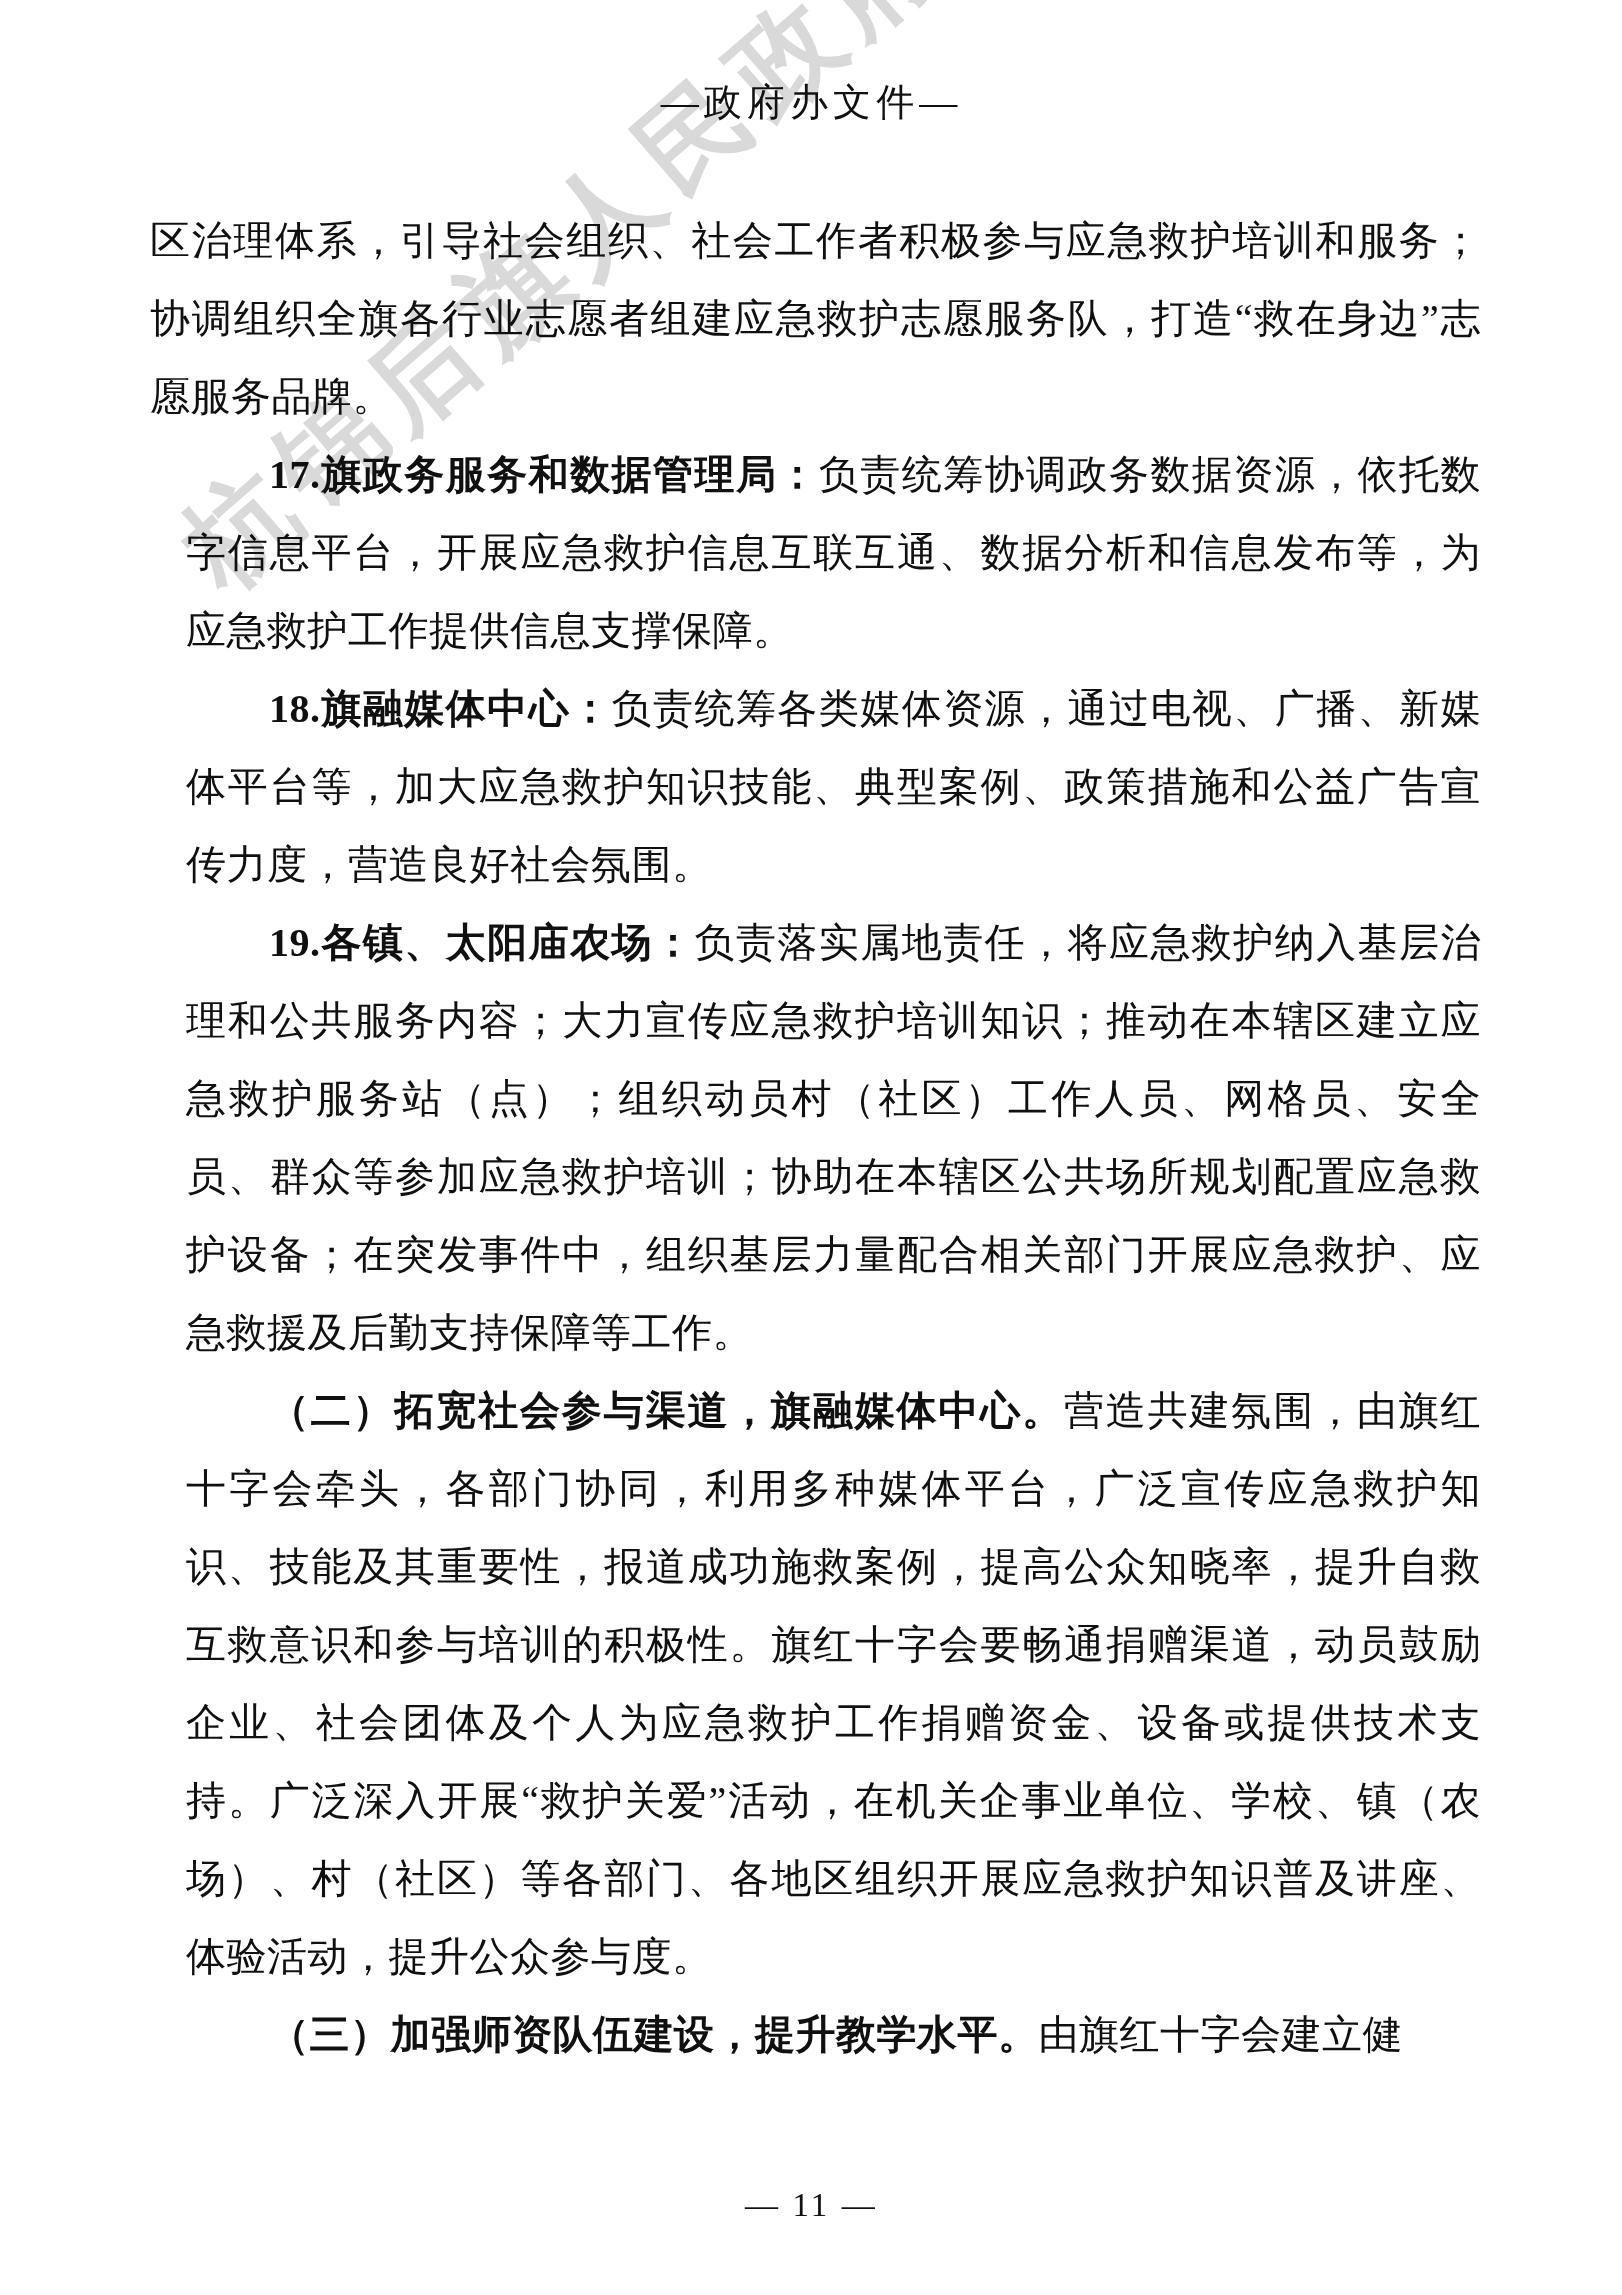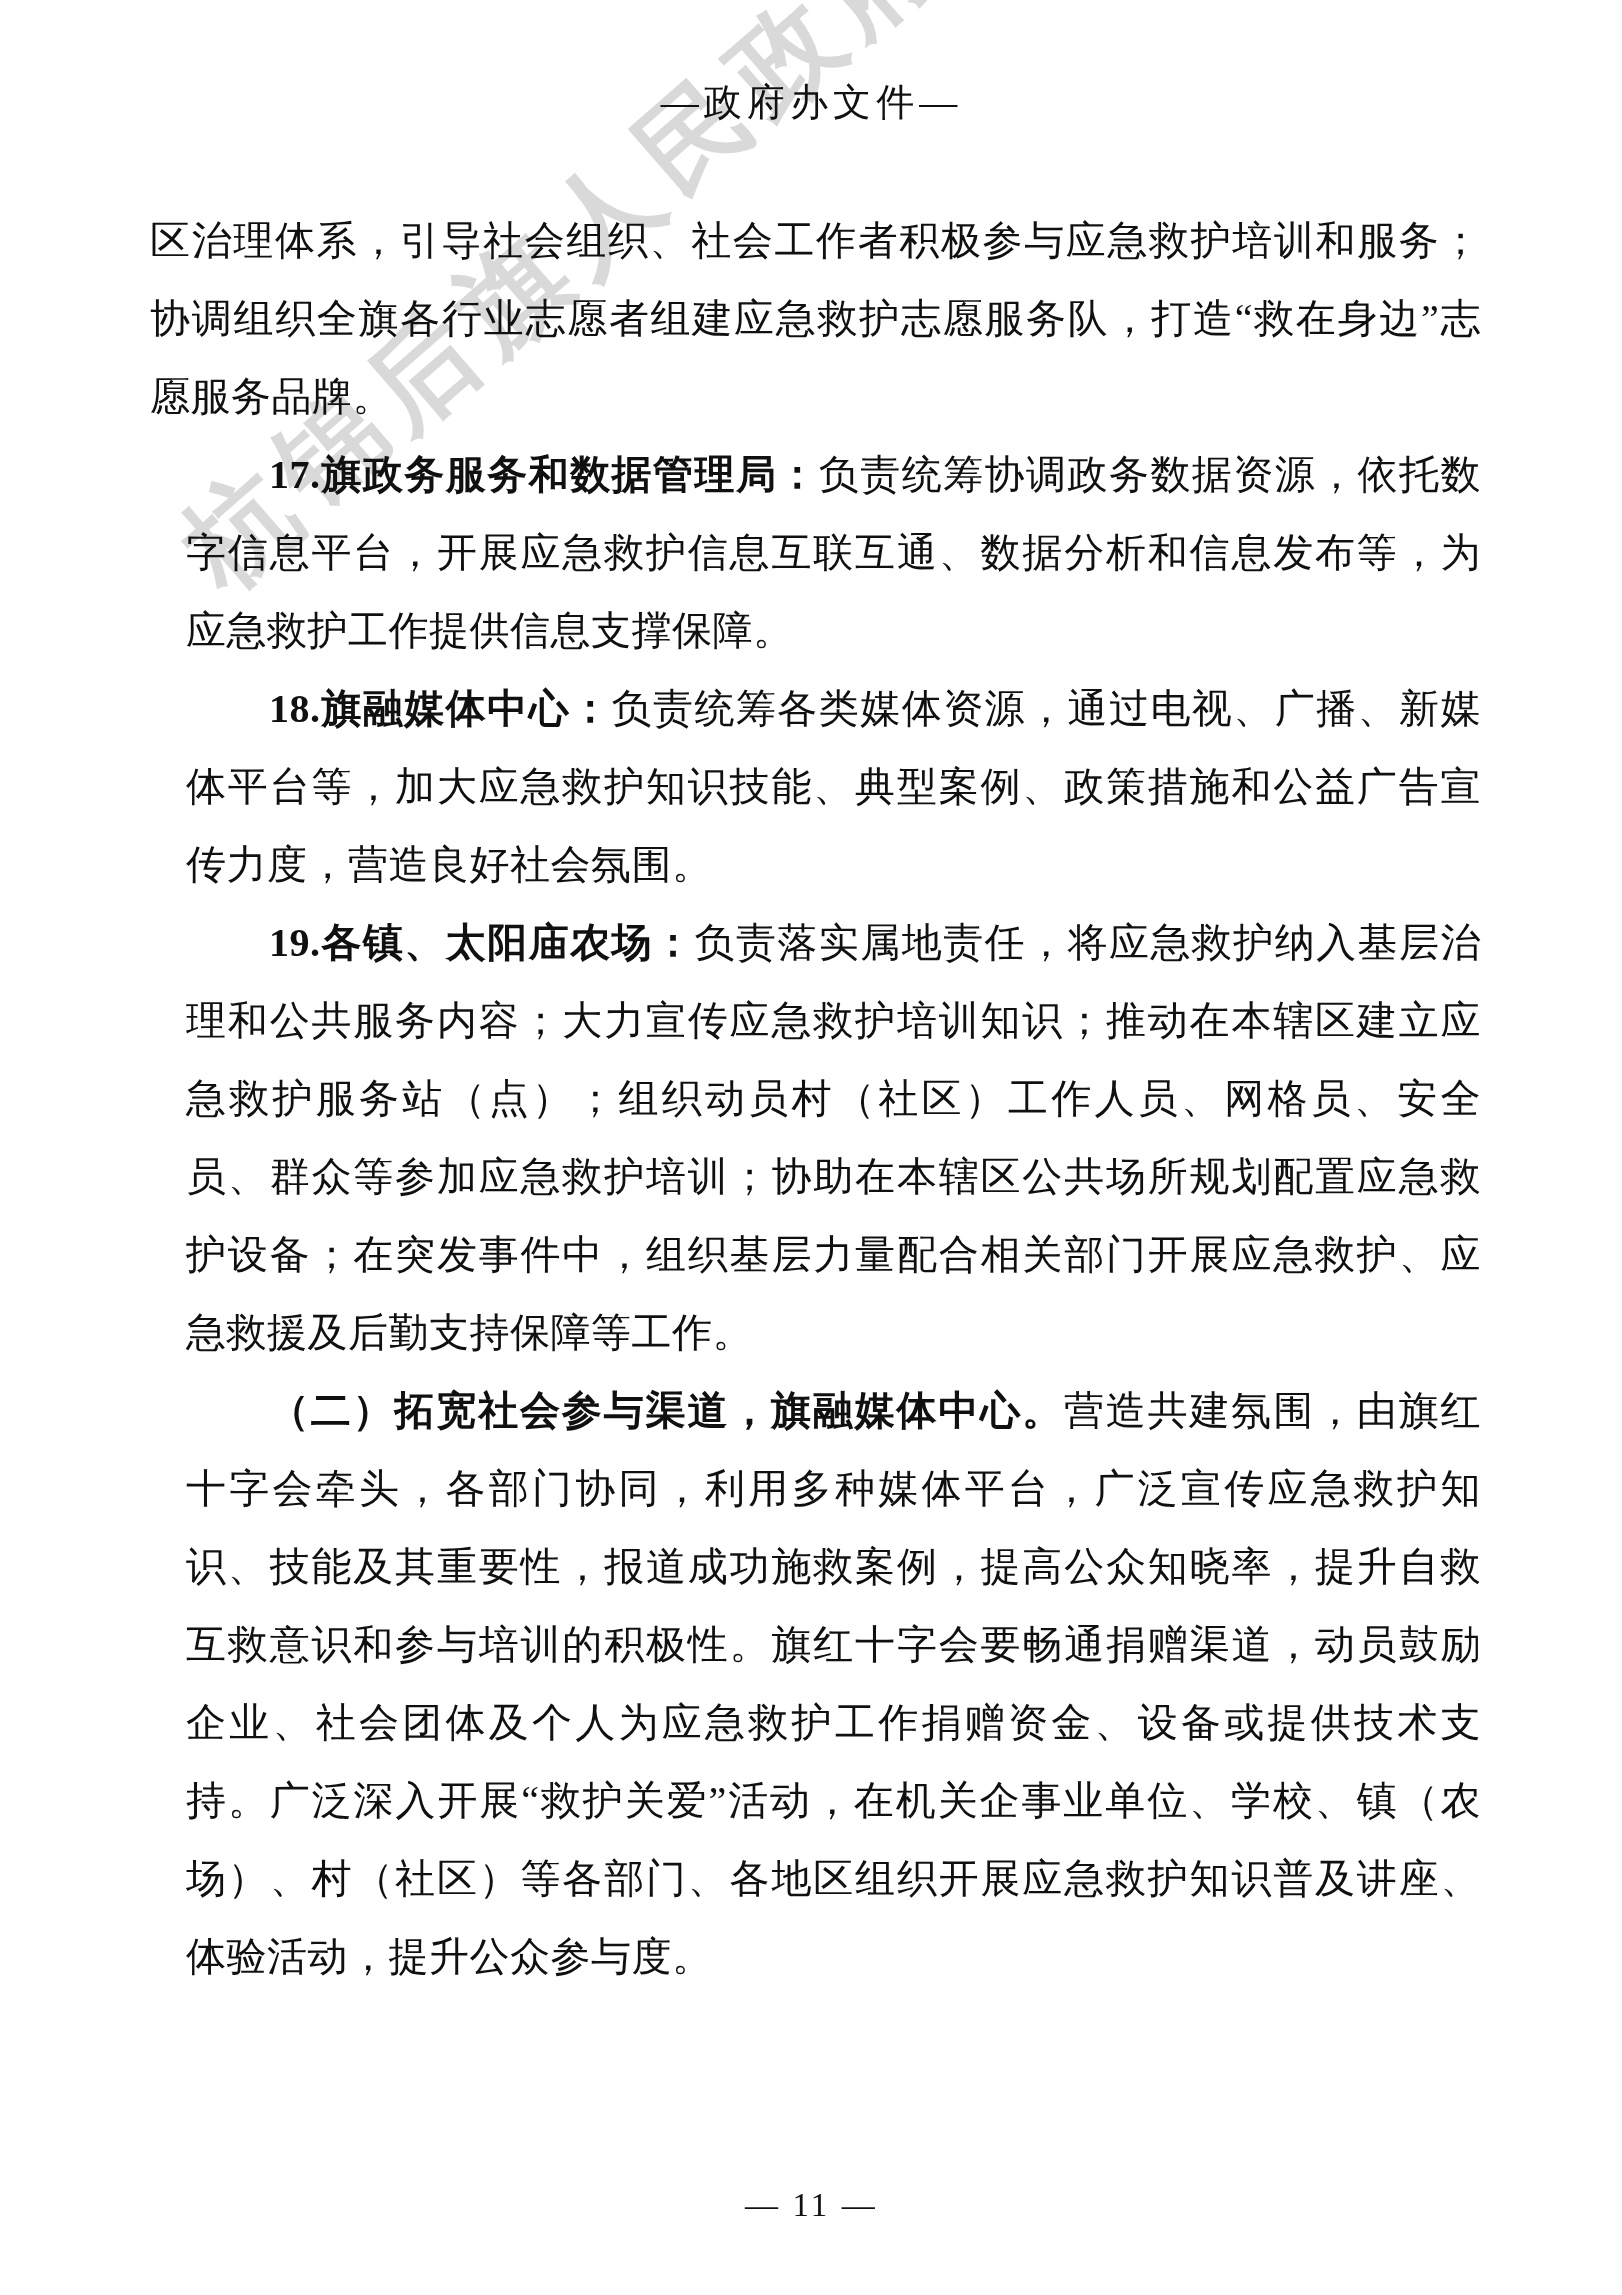--- a/index.html
+++ b/index.html
@@ -142,20 +142,23 @@
     </p>
 
     <p class="para indent">
       <b class="bold">19.各镇、太阳庙农场：</b><span>负责落实属地责任，将应急救护纳入基层治理和公共服务内容；大力宣传应急救护培训知识；推动在本辖区建立应急救护服务站（点）；组织动员村（社区）工作人员、网格员、安全员、群众等参加应急救护培训；协助在本辖区公共场所规划配置应急救护设备；在突发事件中，组织基层力量配合相关部门开展应急救护、应急救援及后勤支持保障等工作。</span>
     </p>
 
     <p class="para indent">
       <b class="bold">（二）拓宽社会参与渠道，旗融媒体中心。</b><span>营造共建氛围，由旗红十字会牵头，各部门协同，利用多种媒体平台，广泛宣传应急救护知识、技能及其重要性，报道成功施救案例，提高公众知晓率，提升自救互救意识和参与培训的积极性。旗红十字会要畅通捐赠渠道，动员鼓励企业、社会团体及个人为应急救护工作捐赠资金、设备或提供技术支持。广泛深入开展“救护关爱”活动，在机关企事业单位、学校、镇（农场）、村（社区）等各部门、各地区组织开展应急救护知识普及讲座、体验活动，提升公众参与度。</span>
     </p>
 
+    <p class="para indent">
+      <b class="bold">（三）加强师资队伍建设，提升教学水平。</b><span>由旗红十字会建立健</span>
+    </p>
 
   </div>
 
   <div class="footer">
     <span class="footer-pageno">— 11 —</span>
   </div>
 
 </div>
 
 

